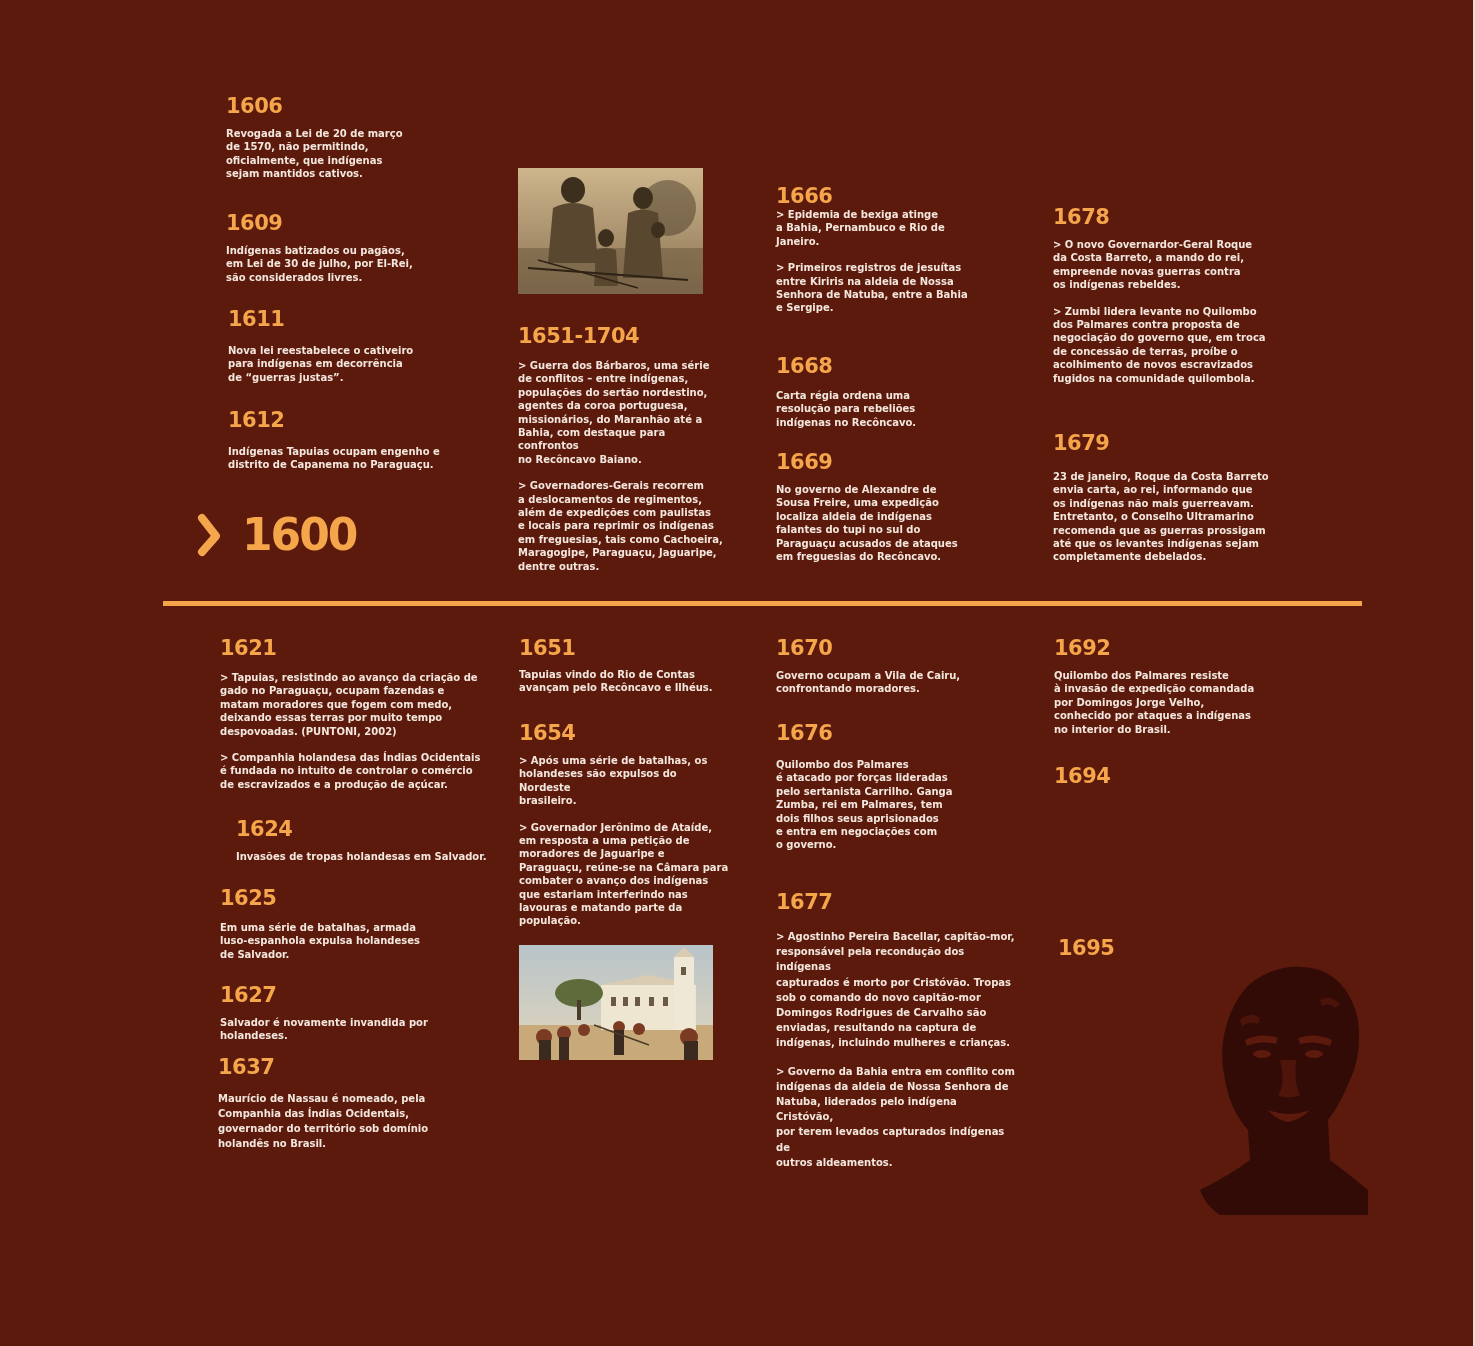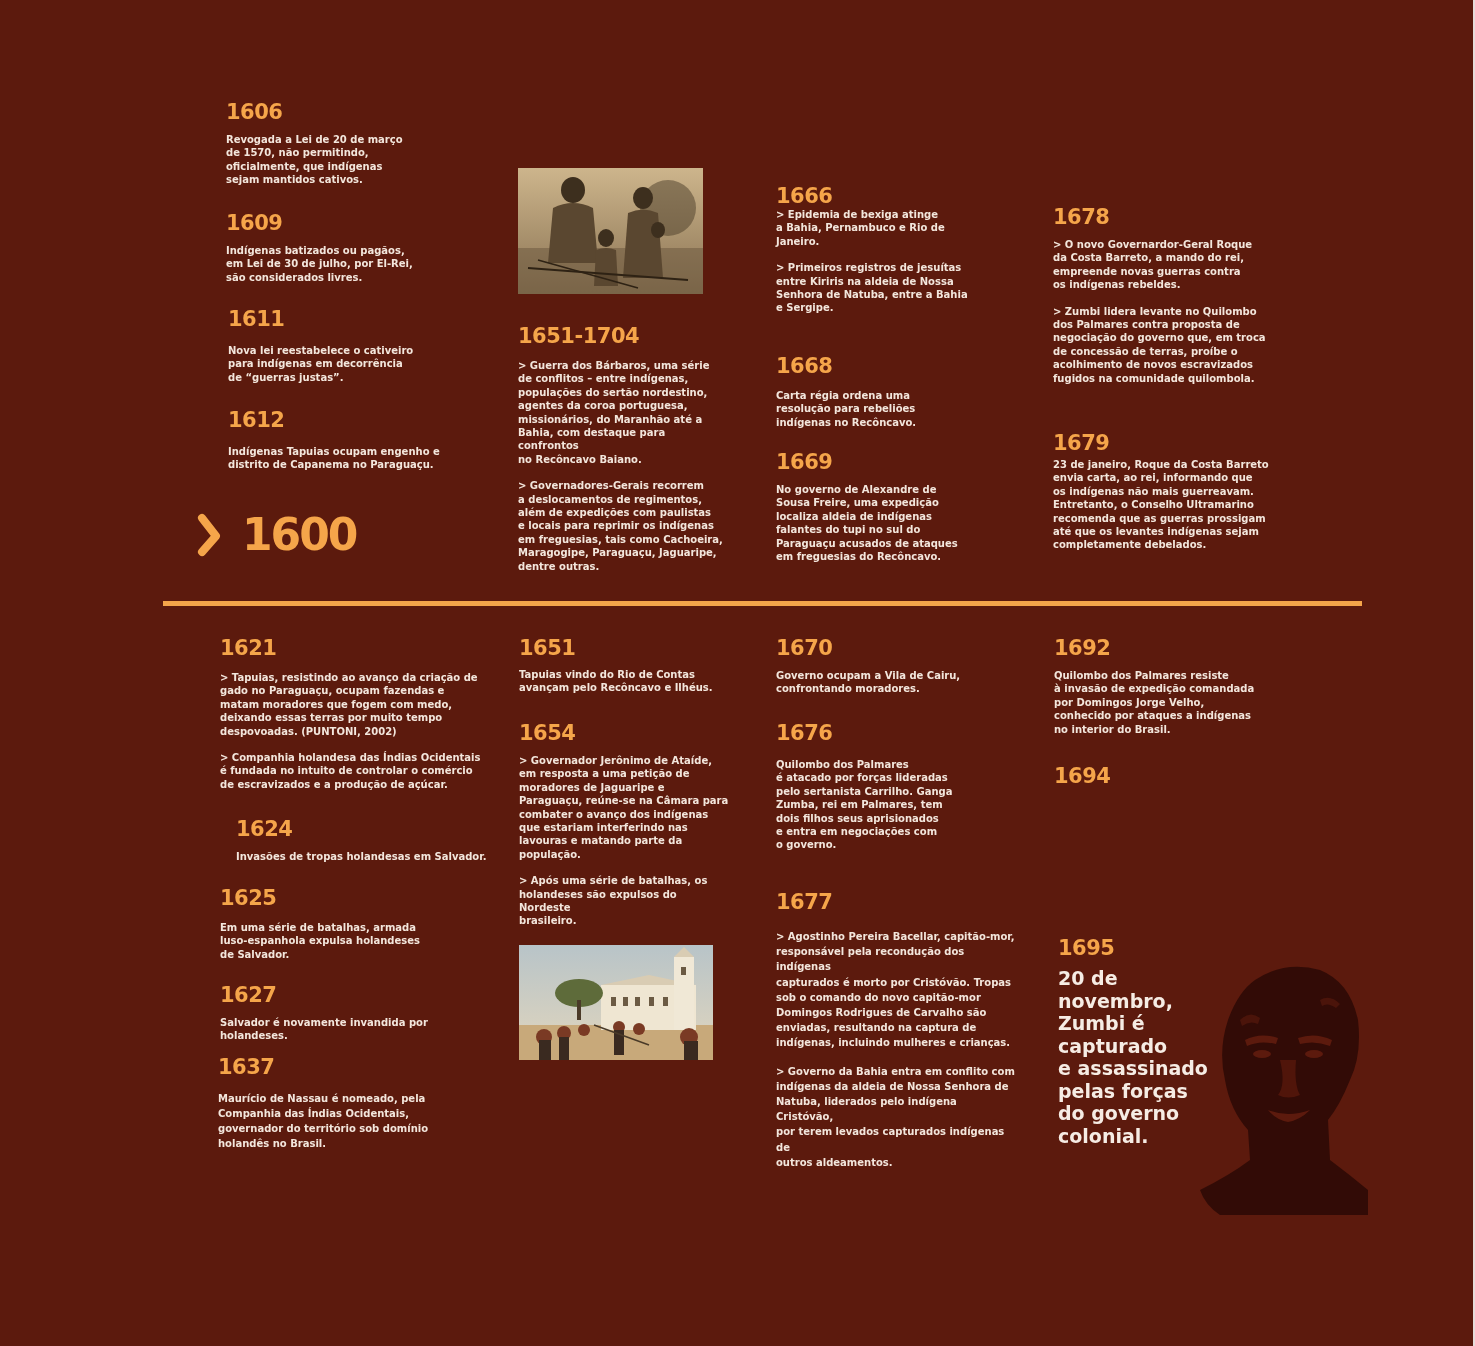--- a/index.html
+++ b/index.html
@@ -36,21 +36,21 @@
   .big-statement {
     font-size: 19px; font-weight: bold; line-height: 22.5px; color: #f6ece4; white-space: pre-line;
   }
   .portrait { position: absolute; left: 1200px; top: 960px; width: 170px; height: 260px; }
 </style>
 </head>
 <body>
 
 <div class="right-edge"></div>
 
-<div class="entry" style="left:226px; top:102px; width:260px;">
+<div class="entry" style="left:226px; top:96px; width:260px;">
   <div class="year">1606</div>
   <div class="para">Revogada a Lei de 20 de março
 de 1570, não permitindo,
 oficialmente, que indígenas
 sejam mantidos cativos.</div>
 </div>
 <div class="entry" style="left:226px; top:213px; width:260px;">
   <div class="year">1609</div>
   <div class="para">Indígenas batizados ou pagãos,
 em Lei de 30 de julho, por El-Rei,
@@ -141,21 +141,21 @@
 empreende novas guerras contra
 os indígenas rebeldes.</div>
   <div class="para">&gt; Zumbi lidera levante no Quilombo
 dos Palmares contra proposta de
 negociação do governo que, em troca
 de concessão de terras, proíbe o
 acolhimento de novos escravizados
 fugidos na comunidade quilombola.</div>
 </div>
 <div class="entry" style="left:1053px; top:433px; width:220px;">
-  <div class="year" style="margin-bottom:4px">1679</div>
+  <div class="year" style="margin-bottom:16px">1679</div>
   <div class="para">23 de janeiro, Roque da Costa Barreto
 envia carta, ao rei, informando que
 os indígenas não mais guerreavam.
 Entretanto, o Conselho Ultramarino
 recomenda que as guerras prossigam
 até que os levantes indígenas sejam
 completamente debelados.</div>
 </div>
 
 <div class="century">
@@ -201,31 +201,31 @@
 holandês no Brasil.</div>
 </div>
 
 <div class="entry" style="left:519px; top:638px; width:210px;">
   <div class="year" style="margin-bottom:9px">1651</div>
   <div class="para">Tapuias vindo do Rio de Contas
 avançam pelo Recôncavo e Ilhéus.</div>
 </div>
 <div class="entry" style="left:519px; top:723px; width:210px;">
   <div class="year">1654</div>
+  <div class="para">&gt; Após uma série de batalhas, os
+holandeses são expulsos do Nordeste
+brasileiro.</div>
   <div class="para">&gt; Governador Jerônimo de Ataíde,
 em resposta a uma petição de
 moradores de Jaguaripe e
 Paraguaçu, reúne-se na Câmara para
 combater o avanço dos indígenas
 que estariam interferindo nas
 lavouras e matando parte da
 população.</div>
-  <div class="para">&gt; Após uma série de batalhas, os
-holandeses são expulsos do Nordeste
-brasileiro.</div>
 </div>
 <div class="img-box" style="left:519px; top:945px; width:194px; height:115px;">
   <svg width="194" height="115" viewBox="0 0 194 115">
     <defs>
       <linearGradient id="sky" x1="0" y1="0" x2="0" y2="1">
         <stop offset="0" stop-color="#b8c4c8"></stop>
           <stop offset="1" stop-color="#e2d6bd"></stop>
       </linearGradient>
     </defs>
     <rect width="194" height="115" fill="url(#sky)"></rect>
@@ -318,21 +318,13 @@
       <path d="M80 100 Q86 125 78 135 Q88 140 100 135 Q94 125 96 100 Z" opacity=".7"></path>
       <path d="M68 150 Q88 158 110 150 Q100 160 88 162 Q76 160 68 150 Z"></path>
       <path d="M40 60 Q50 50 60 58 L58 64 Q50 60 42 66 Z" opacity=".6"></path>
       <path d="M120 40 Q130 34 140 44 L136 48 Q128 42 122 46 Z" opacity=".6"></path>
     </g>
   </svg>
 </div>
 
 <div class="entry" style="left:1058px; top:938px; width:180px;">
   <div class="year" style="margin-bottom:8px">1695</div>
-  <div class="big-statement">20 de
-novembro,
-Zumbi  é
-capturado
-e assassinado
-pelas forças
-do governo
-colonial.</div>
 </div>
 
 </body></html>

